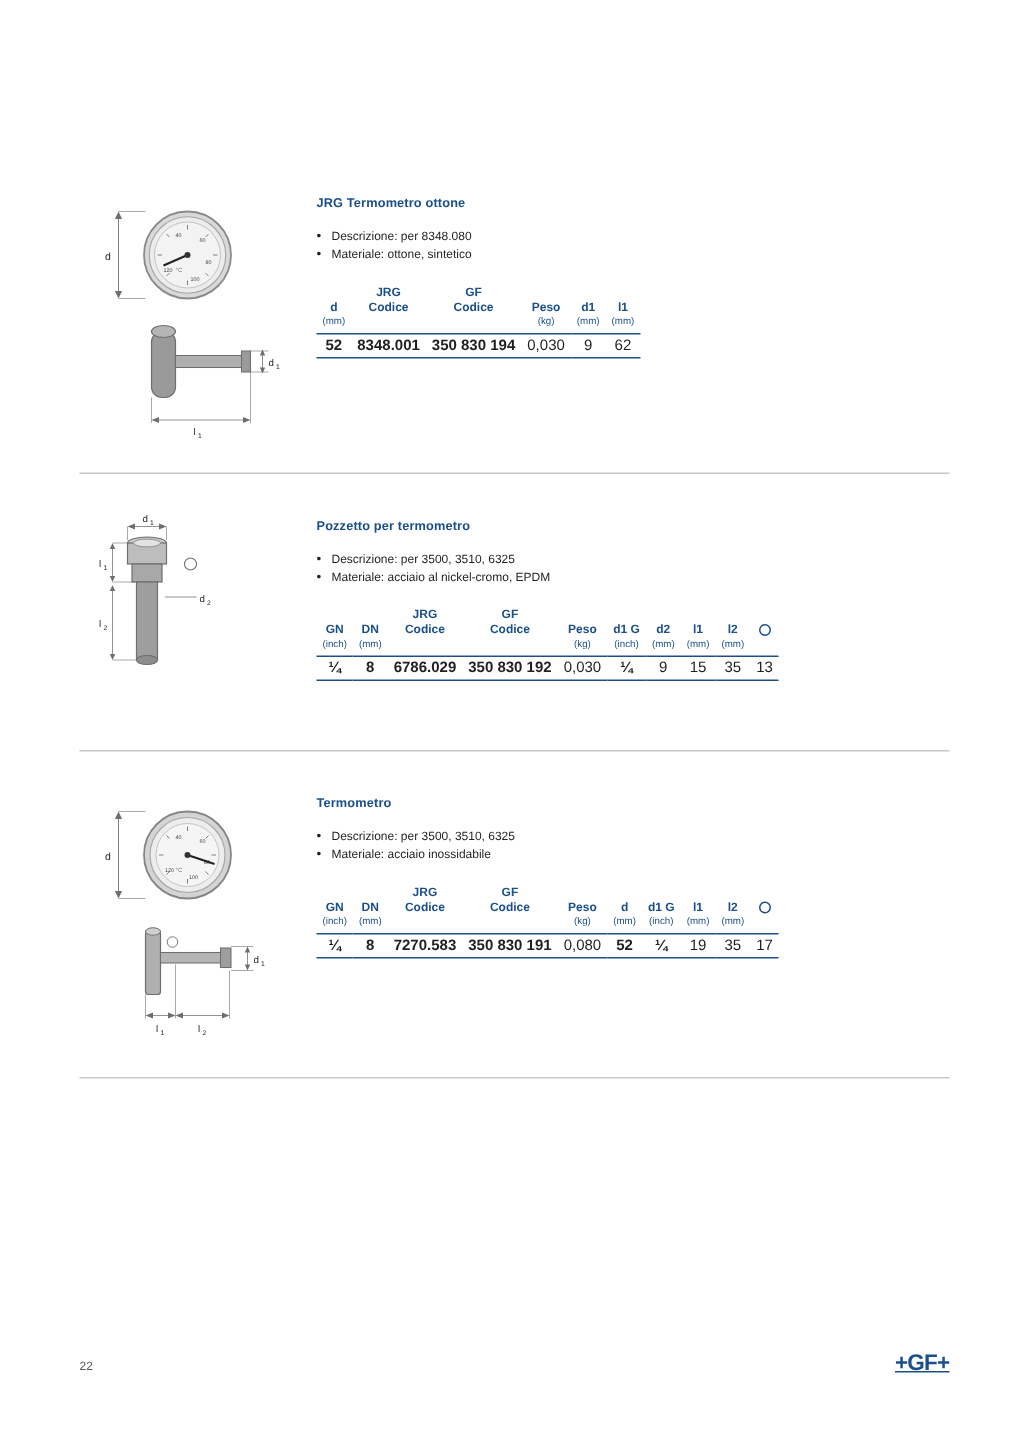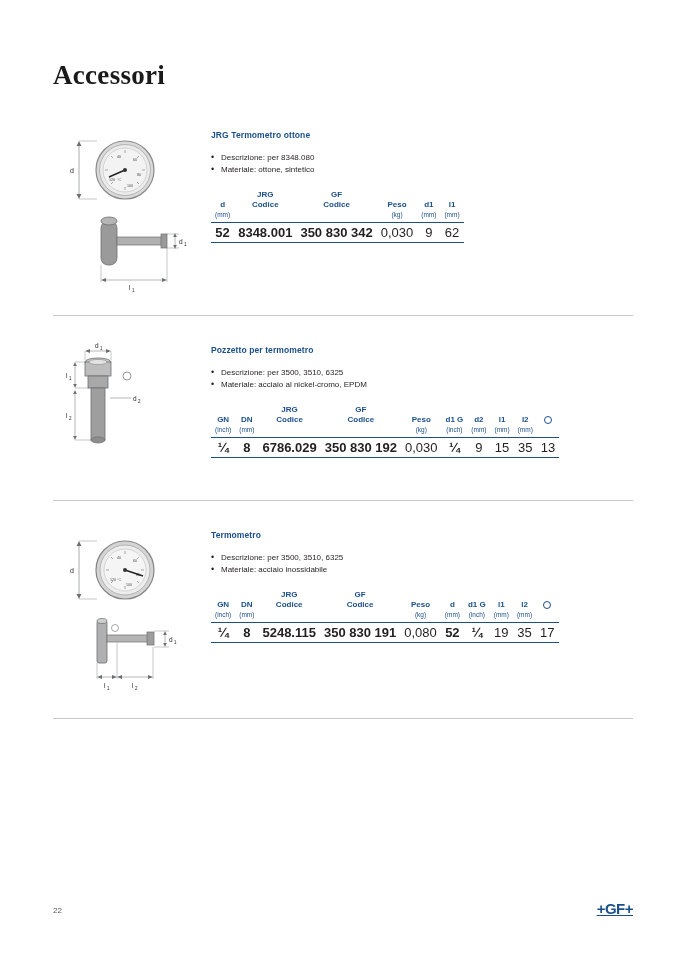--- a/index.html
+++ b/index.html
@@ -105,21 +105,21 @@
     font-weight: normal;
     font-size: 6.5px;
     padding-top: 0px;
     padding-bottom: 2px;
     color: #1b4f8a;
   }
   table.spec td {
     padding: 2px 4px 2px 4px;
     text-align: center;
     color: #231f20;
-    font-size: 13px;
+    font-size: 10px;
     white-space: nowrap;
   }
   table.spec td.code {
     font-weight: bold;
   }
   table.spec tr.headrow th {
     border-bottom: none;
   }
   table.spec tr.unitrow th {
     border-bottom: 1px solid #1b4f8a;
@@ -165,21 +165,20 @@
     color: #1b4f8a;
     letter-spacing: -0.5px;
     text-decoration: underline;
   }
 </style>
 </head>
 <body>
 
 <div class="page">
 
-  <div class="page-title">Accessori</div>
 
   <div class="section sec1">
 
     <div class="sec-head">JRG Termometro ottone</div>
 
     <div class="bullets">
       <div class="bullet">Descrizione: per 8348.080</div>
       <div class="bullet">Materiale: ottone, sintetico</div>
     </div>
 
@@ -203,21 +202,21 @@
         <th class="unit">(mm)</th>
         <th class="unit"></th>
         <th class="unit"></th>
         <th class="unit">(kg)</th>
         <th class="unit">(mm)</th>
         <th class="unit">(mm)</th>
       </tr>
       <tr class="datarow">
         <td class="code">52</td>
         <td class="code">8348.001</td>
-        <td class="code">350 830 342</td>
+        <td class="code">350 830 194</td>
         <td>0,030</td>
         <td>9</td>
         <td>62</td>
       </tr>
     </tbody>
       </table>
 
     <div class="figure">
       <svg width="150" height="170" viewBox="0 0 150 170">
 
@@ -413,21 +412,21 @@
         <th class="unit">(kg)</th>
         <th class="unit">(mm)</th>
         <th class="unit">(inch)</th>
         <th class="unit">(mm)</th>
         <th class="unit">(mm)</th>
         <th class="unit"></th>
       </tr>
       <tr class="datarow">
         <td class="code">¼</td>
         <td class="code">8</td>
-        <td class="code">5248.115</td>
+        <td class="code">7270.583</td>
         <td class="code">350 830 191</td>
         <td>0,080</td>
         <td class="code">52</td>
         <td class="code">¼</td>
         <td>19</td>
         <td>35</td>
         <td>17</td>
       </tr>
     </tbody>
       </table>

